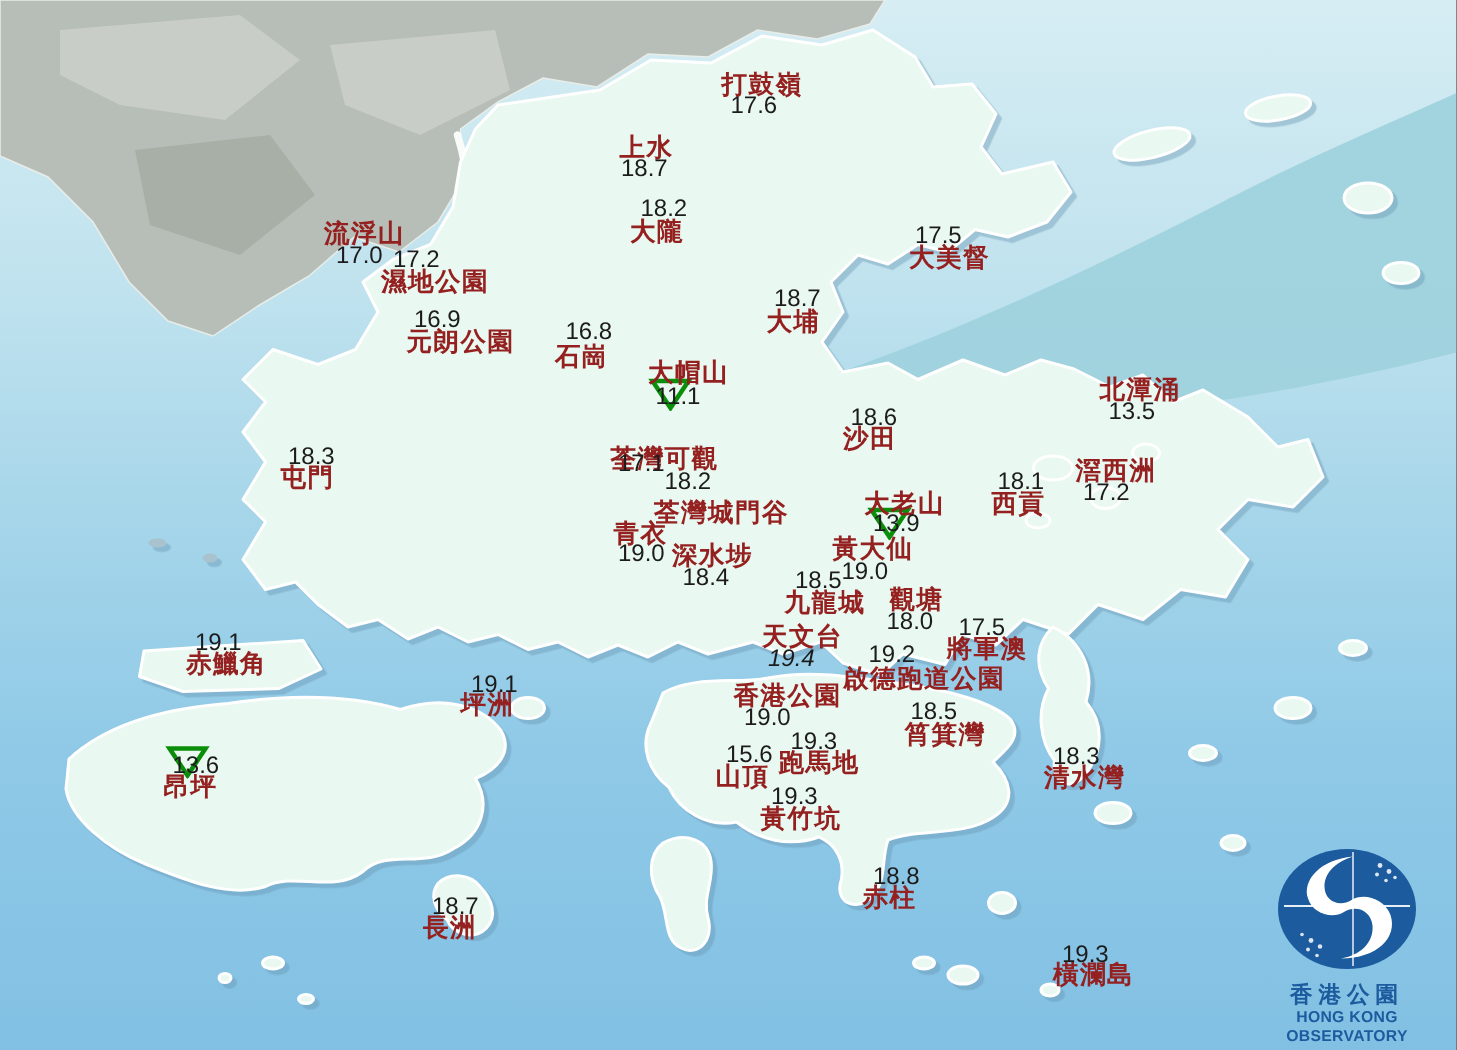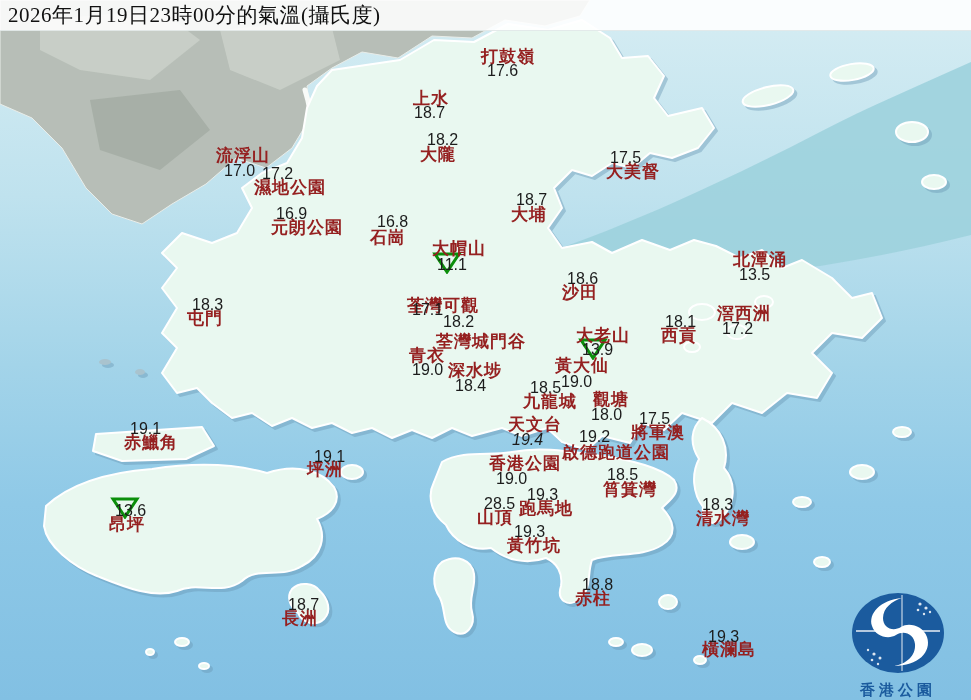--- a/index.html
+++ b/index.html
@@ -78,23 +78,20 @@
         <ellipse class="land" cx="668" cy="602" rx="9" ry="7"></ellipse>
         <ellipse class="land" cx="182" cy="642" rx="7" ry="4"></ellipse>
         <ellipse class="land" cx="204" cy="666" rx="5" ry="3"></ellipse>
         <ellipse class="land" cx="150" cy="652" rx="4" ry="3"></ellipse>
         <ellipse cx="105" cy="362" rx="6" ry="3" fill="#a9c3ce"></ellipse>
         <ellipse cx="140" cy="372" rx="5" ry="3" fill="#a9c3ce"></ellipse>
       </g>
     </g>
   </svg>
 
-  <div class="title-bar">
-    <div class="title-text">2026年1月19日23時00分的氣溫(攝氏度)</div>
-  </div>
 
   <div id="stations-layer">
       <span class="st-name" style="left: 481px; top: 48px; color: rgb(149, 32, 32);">打鼓嶺</span>
       <span class="st-val" style="left: 487px; top: 63px; color: rgb(28, 28, 28);">17.6</span>
       <span class="st-name" style="left: 413px; top: 90px; color: rgb(149, 32, 32);">上水</span>
       <span class="st-val" style="left: 414px; top: 105px; color: rgb(28, 28, 28);">18.7</span>
       <span class="st-name" style="left: 420px; top: 146px; color: rgb(149, 32, 32);">大隴</span>
       <span class="st-val" style="left: 427px; top: 132px; color: rgb(28, 28, 28);">18.2</span>
       <span class="st-name" style="left: 606px; top: 163px; color: rgb(149, 32, 32);">大美督</span>
       <span class="st-val" style="left: 610px; top: 150px; color: rgb(28, 28, 28);">17.5</span>
@@ -152,21 +149,21 @@
       <span class="st-val" style="left: 130px; top: 421px; color: rgb(28, 28, 28);">19.1</span>
       <span class="st-name" style="left: 307px; top: 461px; color: rgb(149, 32, 32);">坪洲</span>
       <span class="st-val" style="left: 314px; top: 449px; color: rgb(28, 28, 28);">19.1</span>
       <span class="st-name" style="left: 489px; top: 455px; color: rgb(149, 32, 32);">香港公園</span>
       <span class="st-val" style="left: 496px; top: 471px; color: rgb(28, 28, 28);">19.0</span>
       <span class="st-name" style="left: 603px; top: 481px; color: rgb(149, 32, 32);">筲箕灣</span>
       <span class="st-val" style="left: 607px; top: 467px; color: rgb(28, 28, 28);">18.5</span>
       <span class="st-name" style="left: 519px; top: 500px; color: rgb(149, 32, 32);">跑馬地</span>
       <span class="st-val" style="left: 527px; top: 487px; color: rgb(28, 28, 28);">19.3</span>
       <span class="st-name" style="left: 477px; top: 509px; color: rgb(149, 32, 32);">山頂</span>
-      <span class="st-val" style="left: 484px; top: 496px; color: rgb(28, 28, 28);">28.5</span>
+      <span class="st-val" style="left: 484px; top: 496px; color: rgb(28, 28, 28);">15.6</span>
       <span class="st-name" style="left: 507px; top: 537px; color: rgb(149, 32, 32);">黃竹坑</span>
       <span class="st-val" style="left: 514px; top: 524px; color: rgb(28, 28, 28);">19.3</span>
       <span class="st-name" style="left: 696px; top: 510px; color: rgb(149, 32, 32);">清水灣</span>
       <span class="st-val" style="left: 702px; top: 497px; color: rgb(28, 28, 28);">18.3</span>
       <div class="marker" style="left: 110px; top: 495px;"><svg width="30" height="24" viewBox="0 0 30 24">
           <path d="M3,4 L27,4 L15,22 Z" fill="none" stroke="#0b8f0b" stroke-width="3"></path>
         </svg></div>
       <span class="st-name" style="left: 109px; top: 516px; color: rgb(149, 32, 32);">昂坪</span>
       <span class="st-val" style="left: 115px; top: 503px; color: rgb(28, 28, 28);">13.6</span>
       <span class="st-name" style="left: 282px; top: 610px; color: rgb(149, 32, 32);">長洲</span>
@@ -190,15 +187,16 @@
         <circle cx="74" cy="22" r="1.2"></circle>
           <circle cx="80" cy="20" r="1.2"></circle>
         <circle cx="24" cy="62" r="1.6"></circle>
           <circle cx="30" cy="66" r="1.5"></circle>
           <circle cx="22" cy="68" r="1.3"></circle>
         <circle cx="28" cy="72" r="1.2"></circle>
           <circle cx="18" cy="58" r="1.2"></circle>
       </g>
     </svg>
     <div class="logo-cjk">香港公園</div>
+    <div class="logo-en">HONG KONG OBSERVATORY</div>
   </div>
 
 </div>
 
 </body></html>

